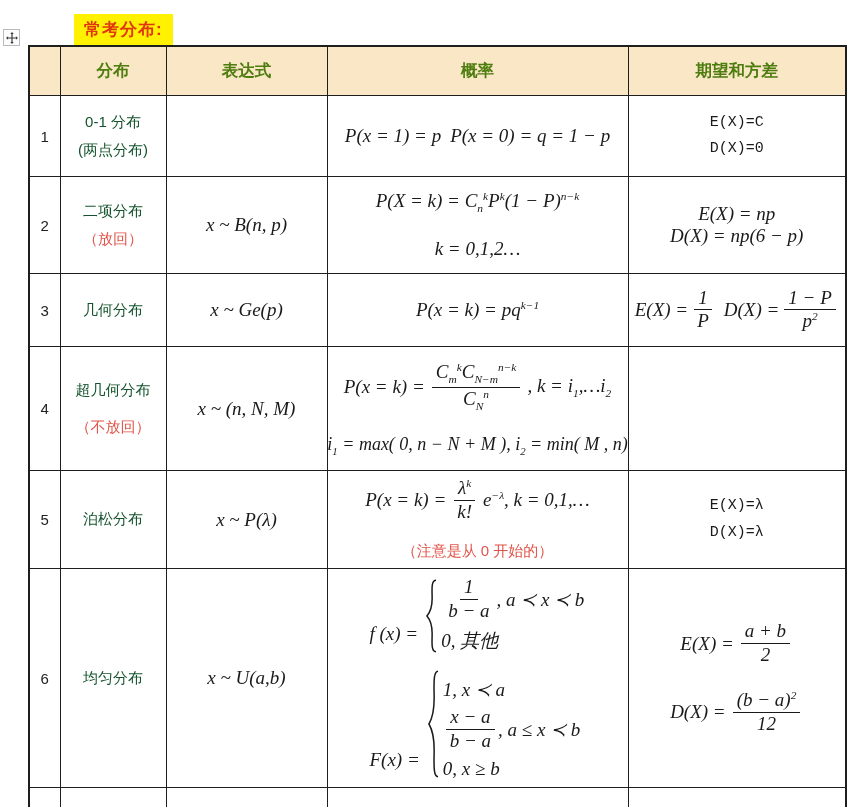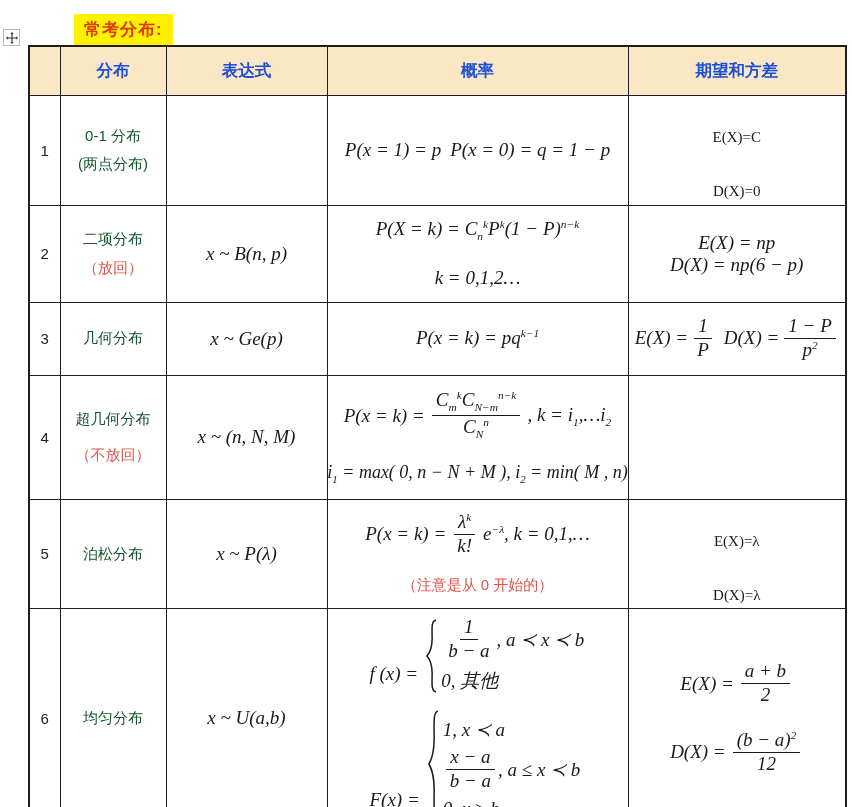--- a/index.html
+++ b/index.html
@@ -25,43 +25,43 @@
   table.dist{
     position:absolute;left:28px;top:45px;width:817px;
     border-collapse:collapse;table-layout:fixed;
     border:2px solid #1e1e1e;
   }
   table.dist th,table.dist td{
     border:1.5px solid #1e1e1e;padding:0;vertical-align:middle;overflow:hidden;
   }
   table.dist thead th{
     background:#fae7c5;height:48px;
-    font-size:16.5px;font-weight:bold;color:#1d4ed8;text-align:center;
+    font-size:16.5px;font-weight:bold;color:#4d7c0f;text-align:center;
   }
   tr.r1{height:81px} tr.r2{height:97px} tr.r3{height:73px}
   tr.r4{height:124px} tr.r5{height:98px} tr.r6{height:219px} tr.r7{height:30px}
   .numcell{text-align:center;font-size:15px;color:#222;}
   
   .cc{display:flex;flex-direction:column;align-items:center;justify-content:center;}
   .cn{font-size:15px;color:#14532d;line-height:1.5;text-align:center;}
   .note{color:#e25449;}
   
   .m{
     font-family:"Liberation Serif","DejaVu Serif",serif;font-style:italic;
     font-size:19px;color:#1a1a1a;white-space:nowrap;
   }
   .m sup{font-size:60%;}
   .m sub{font-size:60%;}
   .mline{display:flex;align-items:center;justify-content:center;gap:4px;}
   .fr{display:inline-flex;flex-direction:column;align-items:center;vertical-align:middle;
       margin:0 3px;line-height:1.2;}
   .fr .ft{border-bottom:1.3px solid #1a1a1a;padding:0 4px;}
   .fr .fb{padding:0 4px;}
-  .sans{font-family:Liberation Serif, serif;font-size:15px;
-        color:#1a1a1a;line-height:1.75;text-align:left;font-style:normal;margin-top:28px;}
+  .sans{font-family:Liberation Mono, monospace;font-size:15px;
+        color:#1a1a1a;line-height:1.75;text-align:left;font-style:normal;}
   
   .cases-row{display:flex;align-items:flex-end;}
   .cases-row .lhs{margin-right:7px;margin-bottom:9px;}
   .case-col{display:flex;flex-direction:column;align-items:flex-start;gap:5px;margin-left:3px;}
   .case-line{display:flex;align-items:center;}
   .brace{flex:none;}
   
   .left-pad{align-items:flex-start;padding-left:42px;}
 </style>
 </head>

